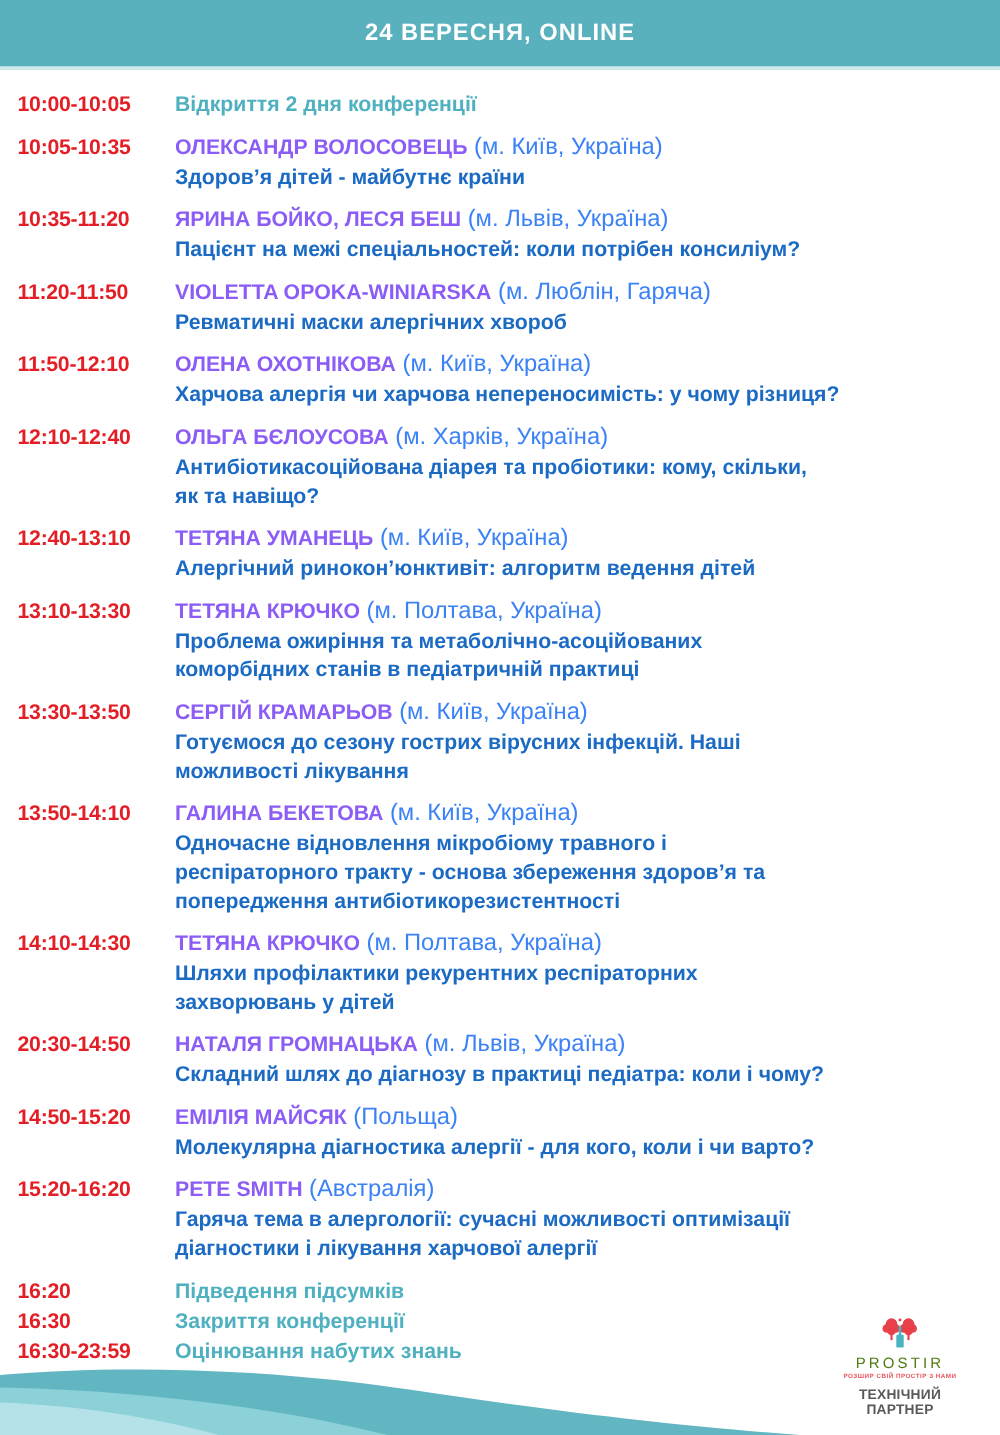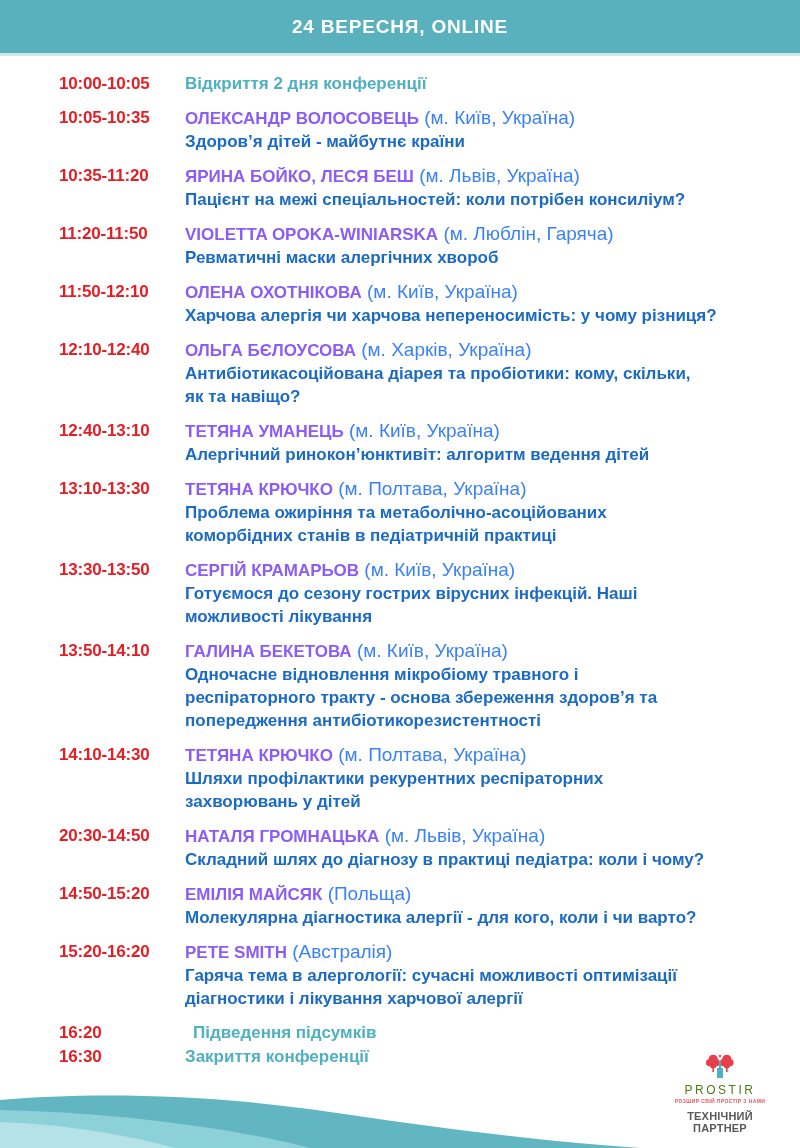--- a/index.html
+++ b/index.html
@@ -1,24 +1,24 @@
 <!DOCTYPE html>
 <html><head>
 <meta charset="utf-8">
 <style>
   html,body{margin:0;padding:0;background:#fff;}
   .page{position:relative;width:800px;height:1148px;background:#ffffff;overflow:hidden;
         font-family:"Liberation Sans",sans-serif;}
   .topbar{height:53px;background:#58B1BC;border-bottom:3px solid #CDE9EC;
           display:flex;align-items:center;justify-content:center;}
   .topbar h1{margin:4px;color:#ffffff;font-size:19px;font-weight:800;letter-spacing:.8px;}
-  .schedule{position:relative;padding:16px 10px 0 14px;z-index:2;margin-left:45px;}
+  .schedule{position:relative;padding:16px 10px 0 14px;z-index:2;}
   .entry{display:flex;margin-bottom:11px;}
   .entry:nth-child(n+15){margin-bottom:1px;}
-  .entry:nth-child(15){margin-top:7px;gap:8px;}
+  .entry:nth-child(15){margin-top:7px;}
   .time{flex:0 0 112px;color:#E41E25;font-weight:800;font-size:17px;line-height:23px;letter-spacing:-.2px;}
   .body{flex:1;padding-left:14px;min-width:0;}
   .speaker-line{line-height:23px;}
   .speaker{color:#8b5cf6;font-weight:800;font-size:17px;}
   .loc{color:#3b82f6;font-weight:500;font-size:19px;}
   .title{color:#1B6AC4;font-weight:800;font-size:17px;line-height:23px;white-space:pre-line;}
   .note{color:#4FB0C0;font-weight:700;font-size:17px;line-height:23px;}
   .wave{position:absolute;left:0;bottom:0;width:800px;height:62px;z-index:1;display:block;}
   .partner{position:absolute;right:22px;bottom:14px;width:116px;text-align:center;z-index:3;}
   .partner .tree{display:block;margin:0 auto 1px auto;}
@@ -145,20 +145,26 @@
         <div class="body">
           <div class="note">Підведення підсумків</div>
         </div>
       </div>
       <div class="entry">
         <div class="time">16:30</div>
         <div class="body">
           <div class="note">Закриття конференції</div>
         </div>
       </div>
+      <div class="entry">
+        <div class="time">16:30-23:59</div>
+        <div class="body">
+          <div class="note">Оцінювання набутих знань</div>
+        </div>
+      </div>
     </main>
 
   <svg class="wave" viewBox="0 0 800 62" preserveAspectRatio="none" aria-hidden="true">
     <path d="M0,14 C90,6 210,8 330,26 C450,44 545,55 640,62 L0,62 Z" fill="#61B6C1"></path>
     <path d="M0,24 C100,26 215,38 310,62 L0,62 Z" fill="#8CD0D8"></path>
     <path d="M0,36 C60,38 125,48 175,62 L0,62 Z" fill="#B5E2E8"></path>
   </svg>
 
   <div class="partner">
     <svg class="tree" width="34" height="30" viewBox="0 0 40 34" aria-hidden="true">

